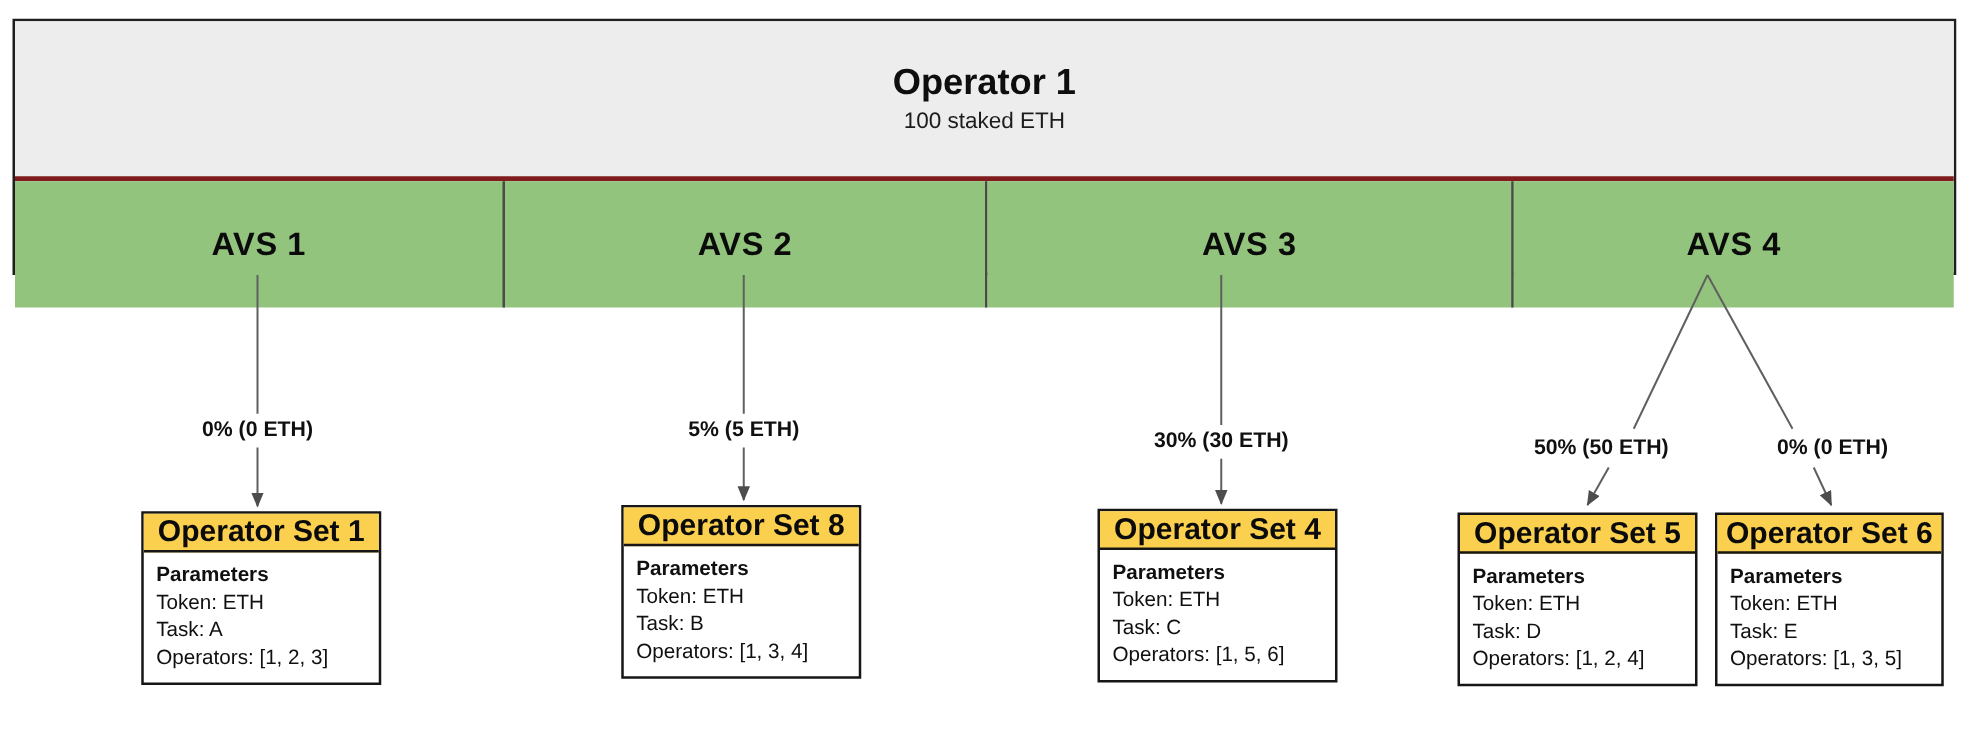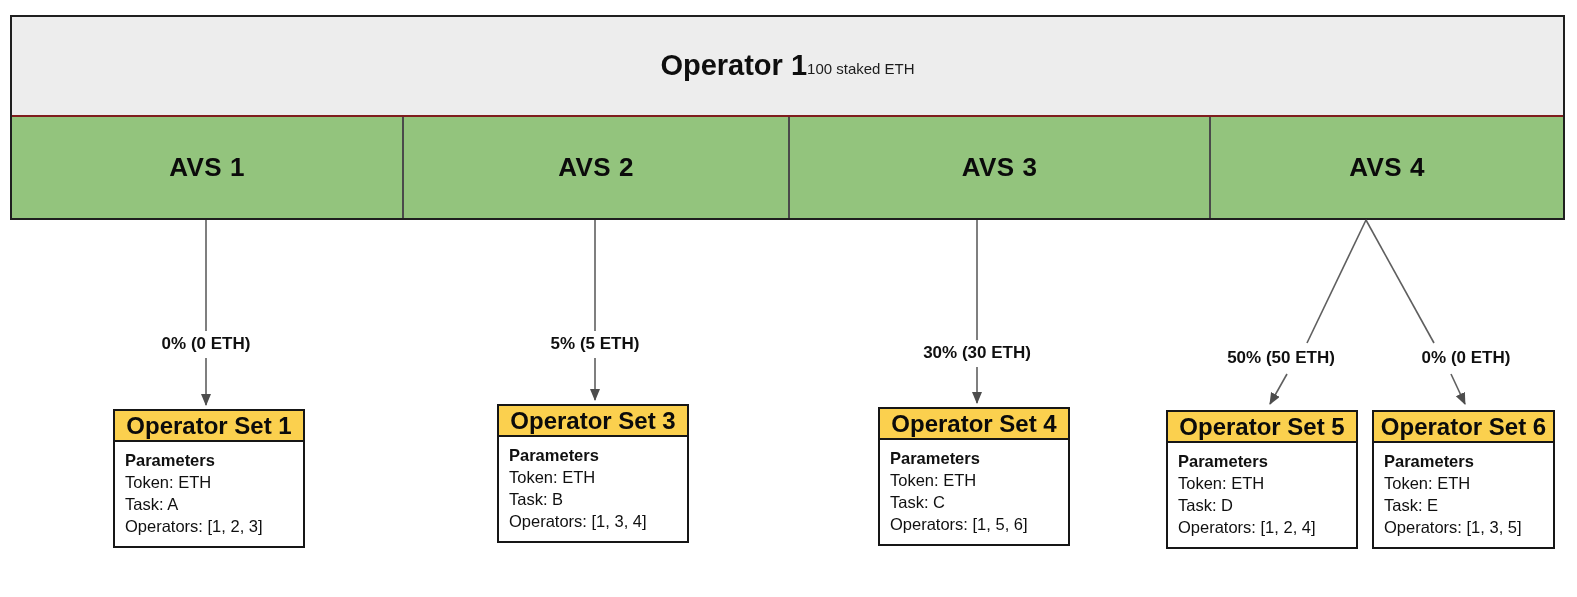--- a/index.html
+++ b/index.html
@@ -7,26 +7,26 @@
   .canvas {
     position:relative; width:1577px; height:597px; background:#ffffff; overflow:hidden;
   }
 
   
   .operator-box {
     position:absolute; left:10px; top:15px; width:1555px; height:205px;
     border:2px solid #1f1f1f; box-sizing:border-box; background:#ffffff;
   }
   .operator-header {
-    height:100px; background:#EDEDED; box-sizing:border-box;
-    display:flex; flex-direction:row; align-items:center; justify-content:center;
-    border-bottom:2px solid #7f1d1d;
+    height:128px; background:#EDEDED; box-sizing:border-box;
+    display:flex; flex-direction:column; align-items:center; justify-content:center;
+    border-bottom:4px solid #7f1d1d;
   }
   .operator-title { font-size:29px; font-weight:bold; color:#0e0e0e; line-height:1.1; }
-  .operator-subtitle { font-size:15px; color:#1c1c1c; margin-top:4px; }
+  .operator-subtitle { font-size:18px; color:#1c1c1c; margin-top:4px; }
 
   .avs-row { display:flex; height:101px; }
   .avs-cell {
     background:#93C47D; box-sizing:border-box;
     border-right:2px solid #4a4a4a;
     display:flex; align-items:center; justify-content:center;
   }
   .avs-cell:last-child { border-right:none; }
   .avs-c1 { width:392px; } .avs-c2 { width:386px; } .avs-c3 { width:421px; } .avs-c4 { flex:1; }
   .avs-label { font-size:26px; font-weight:bold; color:#0b0b0b; letter-spacing:0.5px; }
@@ -117,21 +117,21 @@
     <div class="os-header">Operator Set 1</div>
     <div class="os-body">
       <div class="os-param-heading">Parameters</div>
       <div>Token: ETH</div>
       <div>Task: A</div>
       <div>Operators: [1, 2, 3]</div>
     </div>
   </div>
 
   <div class="os-card os-3">
-    <div class="os-header">Operator Set 3</div>
+    <div class="os-header">Operator Set 8</div>
     <div class="os-body">
       <div class="os-param-heading">Parameters</div>
       <div>Token: ETH</div>
       <div>Task: B</div>
       <div>Operators: [1, 3, 4]</div>
     </div>
   </div>
 
   <div class="os-card os-4">
     <div class="os-header">Operator Set 4</div>

